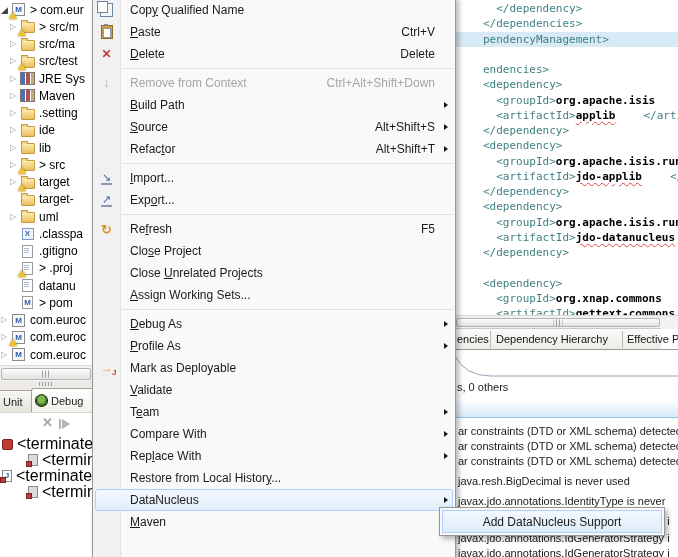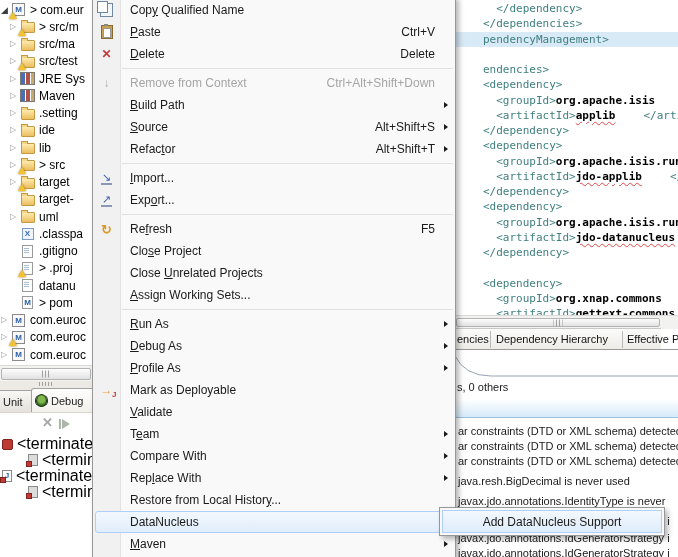--- a/index.html
+++ b/index.html
@@ -437,25 +437,20 @@
         <span class="ico"></span>
         <span class="lbl">Close <u>U</u>nrelated Projects</span>
       </div>
       <div class="mi">
         <span class="ico"></span>
         <span class="lbl"><u>A</u>ssign Working Sets...</span>
       </div>
       <div class="msep"></div>
       <div class="mi">
         <span class="ico"></span>
-        <span class="lbl"><u>R</u>un As</span>
-        <span class="arr"></span>
-      </div>
-      <div class="mi">
-        <span class="ico"></span>
         <span class="lbl"><u>D</u>ebug As</span>
         <span class="arr"></span>
       </div>
       <div class="mi">
         <span class="ico"></span>
         <span class="lbl"><u>P</u>rofile As</span>
         <span class="arr"></span>
       </div>
       <div class="mi">
         <span class="ico">

